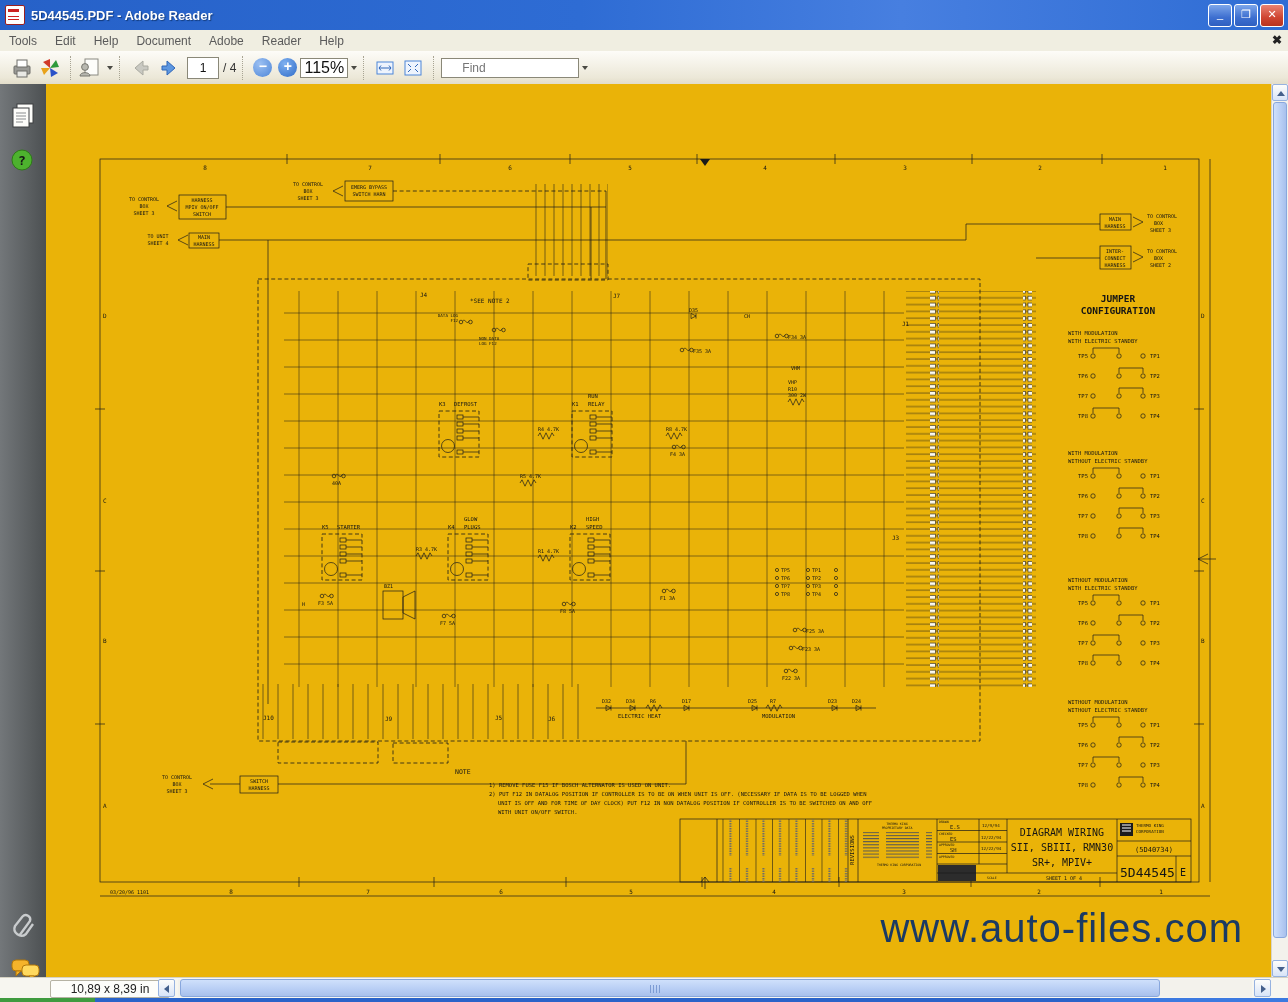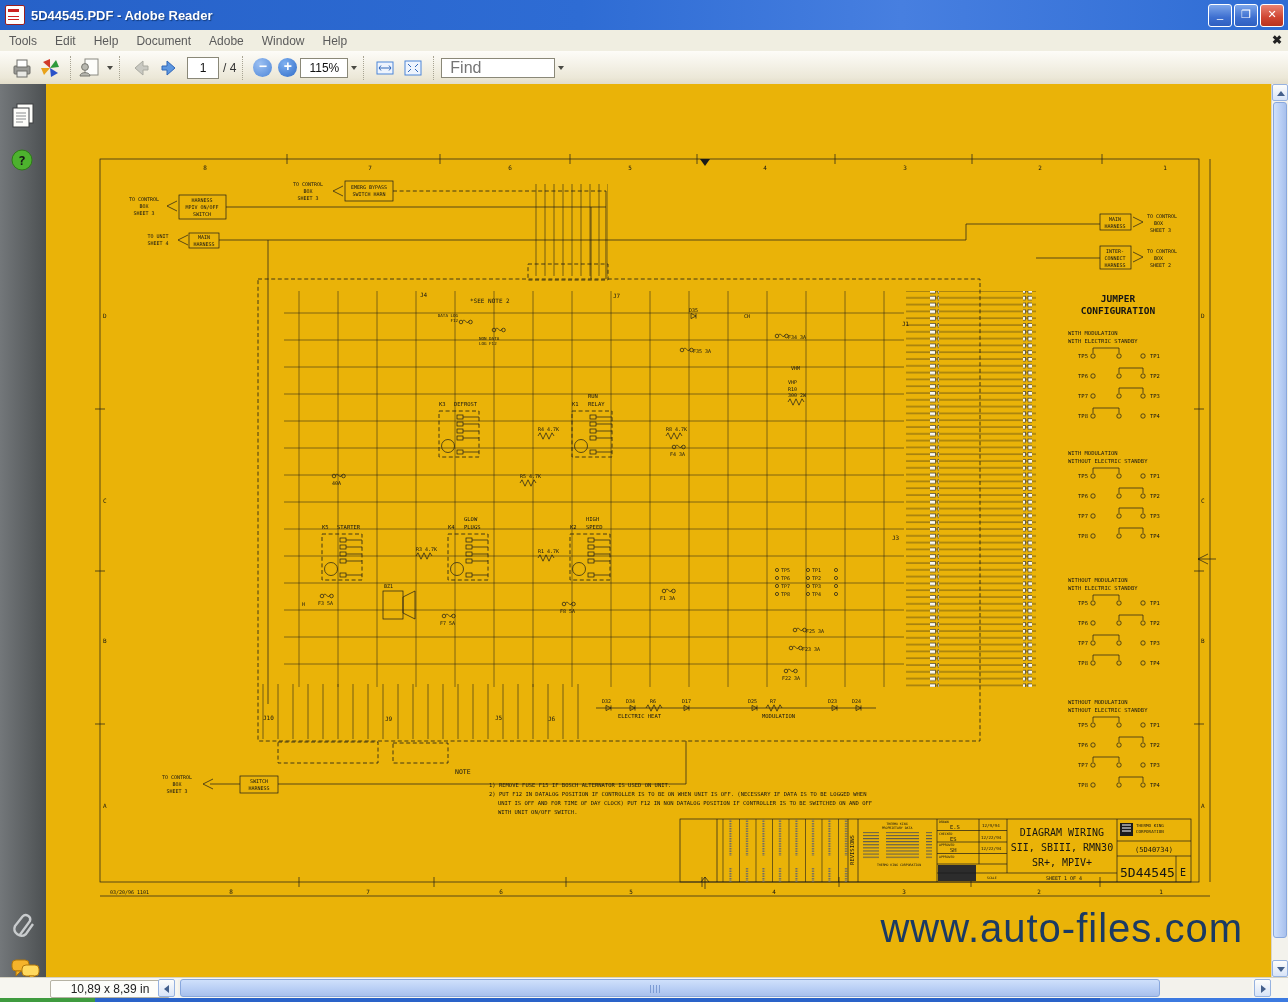--- a/index.html
+++ b/index.html
@@ -28,23 +28,23 @@
   .toolbar{position:absolute;left:0;top:51px;width:1288px;height:33px;
     background:linear-gradient(#fdfcf8,#ece8d8 80%,#e2ddca);border-bottom:1px solid #b9b5a3;
     display:flex;align-items:center;font-size:12px;color:#333;}
   .tsep{width:1px;height:24px;margin:0 6px;border-left:1px dotted #a8a493;}
   .tbtn{display:flex;align-items:center;justify-content:center;height:28px;min-width:28px;border-radius:3px;}
   .caret{width:0;height:0;border-left:3px solid transparent;border-right:3px solid transparent;
     border-top:4px solid #4a4a44;margin-left:3px;}
   .pagebox{width:26px;height:18px;border:1px solid #8a8878;background:#fff;text-align:center;
     font-size:12px;color:#111;margin:0 4px;}
   .zoombox{width:46px;height:18px;border:1px solid #8a8878;background:#fff;text-align:center;
-    font-size:12px;color:#111;display:inline-block;line-height:18px;}
-  .findbox{width:96px;height:18px;border:1px solid #8a8878;background:#fff;font-size:16px;color:#111;
-    padding:0 8px;font-family:"Liberation Sans",sans-serif;}
+    font-size:16px;color:#111;display:inline-block;line-height:18px;}
+  .findbox{width:96px;height:18px;border:1px solid #8a8878;background:#fff;font-size:12px;color:#111;
+    padding:0 20px;font-family:"Liberation Sans",sans-serif;}
   .circlebtn{width:19px;height:19px;border-radius:50%;color:#fff;font-weight:bold;font-size:14px;
     line-height:17px;text-align:center;margin:0 3px;}
   .zoomout{background:radial-gradient(circle at 35% 30%,#9cc0f2,#4d86d8);}
   .zoomin{background:radial-gradient(circle at 35% 30%,#7fb0f0,#2f6cc8);}
   
   .sidebar{position:absolute;left:0;top:84px;width:46px;height:893px;
     background:linear-gradient(90deg,#73777a,#585c5e 70%,#4c5052);border-right:1px solid #3e4244;}
   .sideicon{position:absolute;left:10px;width:26px;height:26px;}
   
   .canvas{position:absolute;left:46px;top:84px;width:1226px;height:893px;background:#eab308;overflow:hidden;}
@@ -98,21 +98,21 @@
       <span class="wbtn close">✕</span>
     </span>
   </div>
 
   <div class="menubar">
     <span class="mitem">Tools</span>
     <span class="mitem">Edit</span>
     <span class="mitem">Help</span>
     <span class="mitem">Document</span>
     <span class="mitem">Adobe</span>
-    <span class="mitem">Window</span>
+    <span class="mitem">Reader</span>
     <span class="mitem">Help</span>
     <span class="mclose">✖</span>
   </div>
 
   <div class="toolbar">
     <span style="width:8px"></span>
     <span class="tbtn">
       <svg width="22" height="20">
         <rect x="3" y="8" width="16" height="8" rx="1" fill="#9a9a96" stroke="#6f6f6a"></rect>
         <rect x="6" y="2" width="10" height="7" fill="#fff" stroke="#6f6f6a"></rect>

